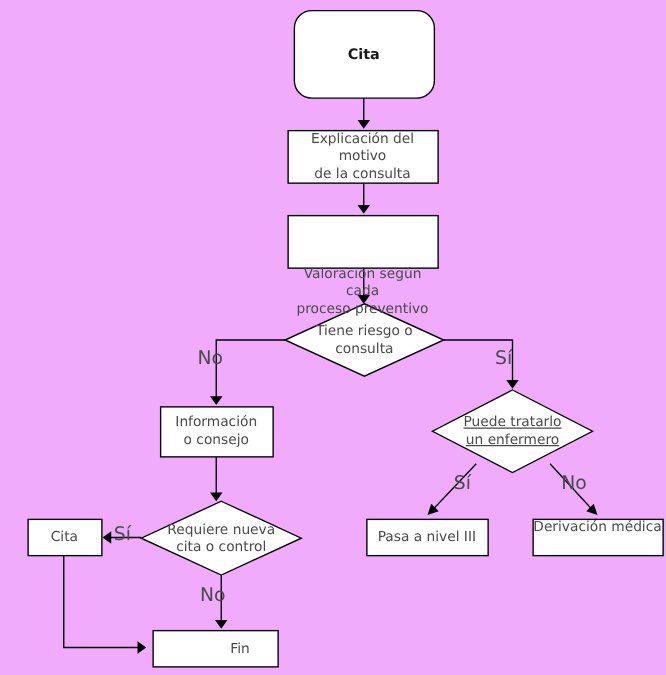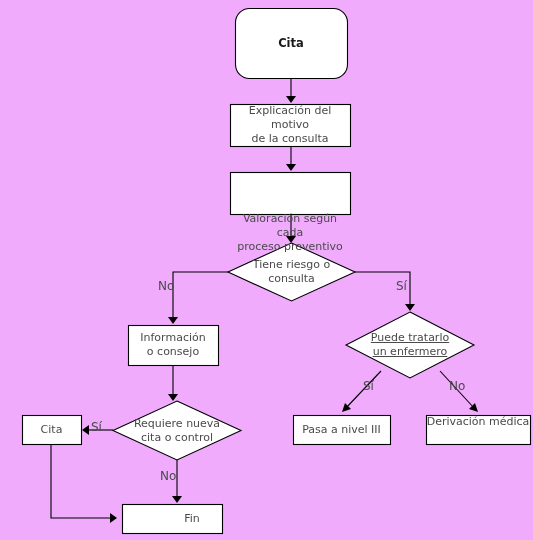--- a/index.html
+++ b/index.html
@@ -43,21 +43,21 @@
   }
   .title-bold {
     display: block;
     font-weight: bold;
     color: #1a1a1a;
     font-size: 11.5px;
   }
   .edge-label {
     position: absolute;
     color: #4a4a4a;
-    font-size: 12px;
+    font-size: 15px;
     line-height: 12px;
     white-space: nowrap;
   }
 </style>
 </head>
 <body>
 
 <div id="canvas">
   <svg id="flow" viewBox="0 0 533 540" xmlns="http://www.w3.org/2000/svg">
     <g id="edges-layer">

